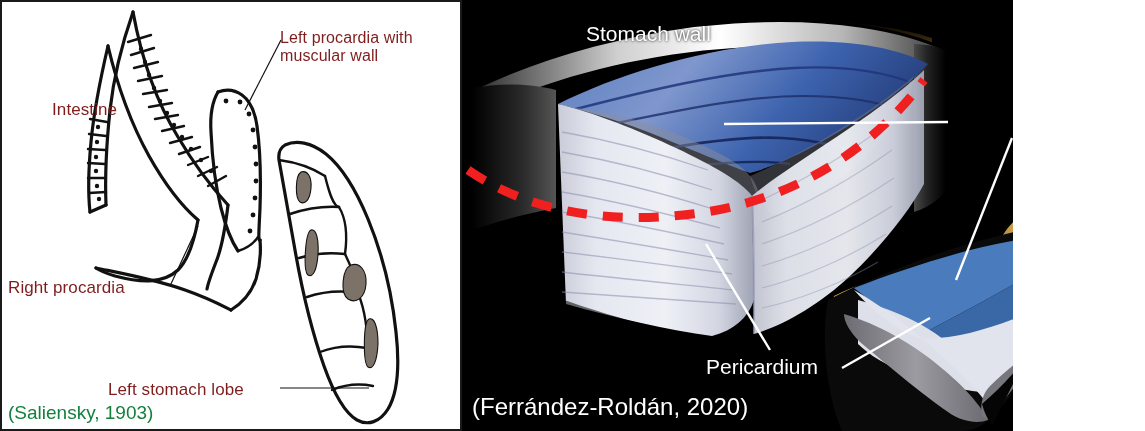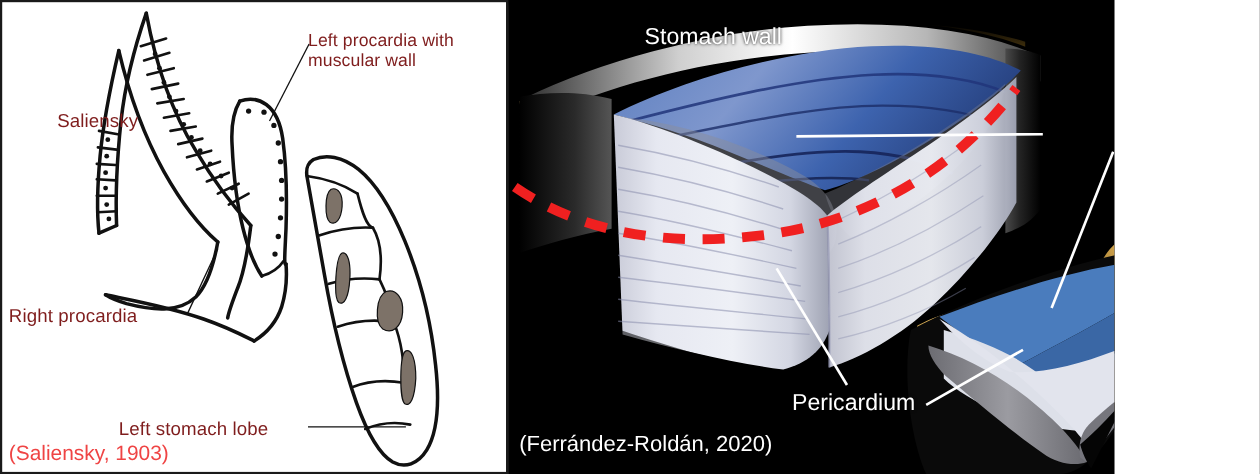--- a/index.html
+++ b/index.html
@@ -10,34 +10,34 @@
   #left-panel{position:absolute;left:0;top:0;width:462px;height:431px;background:#ffffff;
     box-sizing:border-box;border:2px solid #1a1a1a;overflow:hidden;}
   #left-svg{position:absolute;left:0;top:0;width:462px;height:431px;}
 
   .lp-label{position:absolute;color:#7f1d1d;font-family:"Liberation Sans",sans-serif;
     font-size:17px;letter-spacing:.1px;white-space:pre;line-height:1.12;}
   #lbl-intestine{left:50px;top:98px;}
   #lbl-leftpro{left:278px;top:27px;font-size:16px;}
   #lbl-rightpro{left:6px;top:276px;}
   #lbl-leftstom{left:106px;top:378px;}
-  #cite-left{position:absolute;left:6px;top:400px;color:#ef4444;font-size:19px;
+  #cite-left{position:absolute;left:6px;top:400px;color:#15803d;font-size:19px;
     font-family:"Liberation Sans",sans-serif;white-space:pre;}
 
   
   #right-panel{position:absolute;left:462px;top:0;width:551px;height:431px;
     background:#000;overflow:hidden;}
   #right-svg{position:absolute;left:0;top:0;width:683px;height:431px;}
 
   .rp-label{position:absolute;color:#ffffff;font-family:"Liberation Sans",sans-serif;
     font-size:20px;white-space:pre;text-shadow:0 0 3px #000;}
   #lbl-stomach{left:124px;top:22px;font-size:21px;}
   #lbl-myo{left:493px;top:111px;font-size:21px;}
-  #lbl-peri{left:258px;top:355px;font-size:21px;text-align:right;}
-  #cite-right{position:absolute;left:10px;top:393px;color:#fff;font-size:20px;
+  #lbl-peri{left:244px;top:355px;font-size:21px;text-align:right;}
+  #cite-right{position:absolute;left:10px;top:393px;color:#fff;font-size:24px;
     font-family:"Liberation Sans",sans-serif;white-space:pre;}
 </style>
 </head>
 <body>
 
 <div id="figure">
 
   <div id="left-panel">
 
     <svg id="left-svg" viewBox="0 0 462 431">
@@ -139,21 +139,21 @@
         <path class="nuc" d="M309,228 C314,227 317,236 316,252 C315,268 311,276 306,273 C301,269 303,231 309,228 Z"></path>
         <path class="nuc" d="M349,263 C358,260 365,269 364,282 C363,296 354,302 346,297 C338,291 340,267 349,263 Z"></path>
         <path class="nuc" d="M367,317 C372,315 376,324 376,342 C375,360 371,368 366,365 C361,361 361,320 367,317 Z"></path>
       </g>
 
       <line class="thin" x1="279" y1="38" x2="243" y2="108"></line>
       <line class="thin" x1="168" y1="284" x2="196" y2="224"></line>
       <line class="thin" x1="278" y1="386" x2="367" y2="386"></line>
     </svg>
 
-    <div class="lp-label" id="lbl-intestine">Saliensky</div>
+    <div class="lp-label" id="lbl-intestine">Intestine</div>
     <div class="lp-label" id="lbl-leftpro">Left procardia with
 muscular wall</div>
     <div class="lp-label" id="lbl-rightpro">Right procardia</div>
     <div class="lp-label" id="lbl-leftstom">Left stomach lobe</div>
     <div id="cite-left">(Saliensky, 1903)</div>
   </div>
 
   <div id="right-panel">
 
     <svg id="right-svg" viewBox="0 0 683 431">

